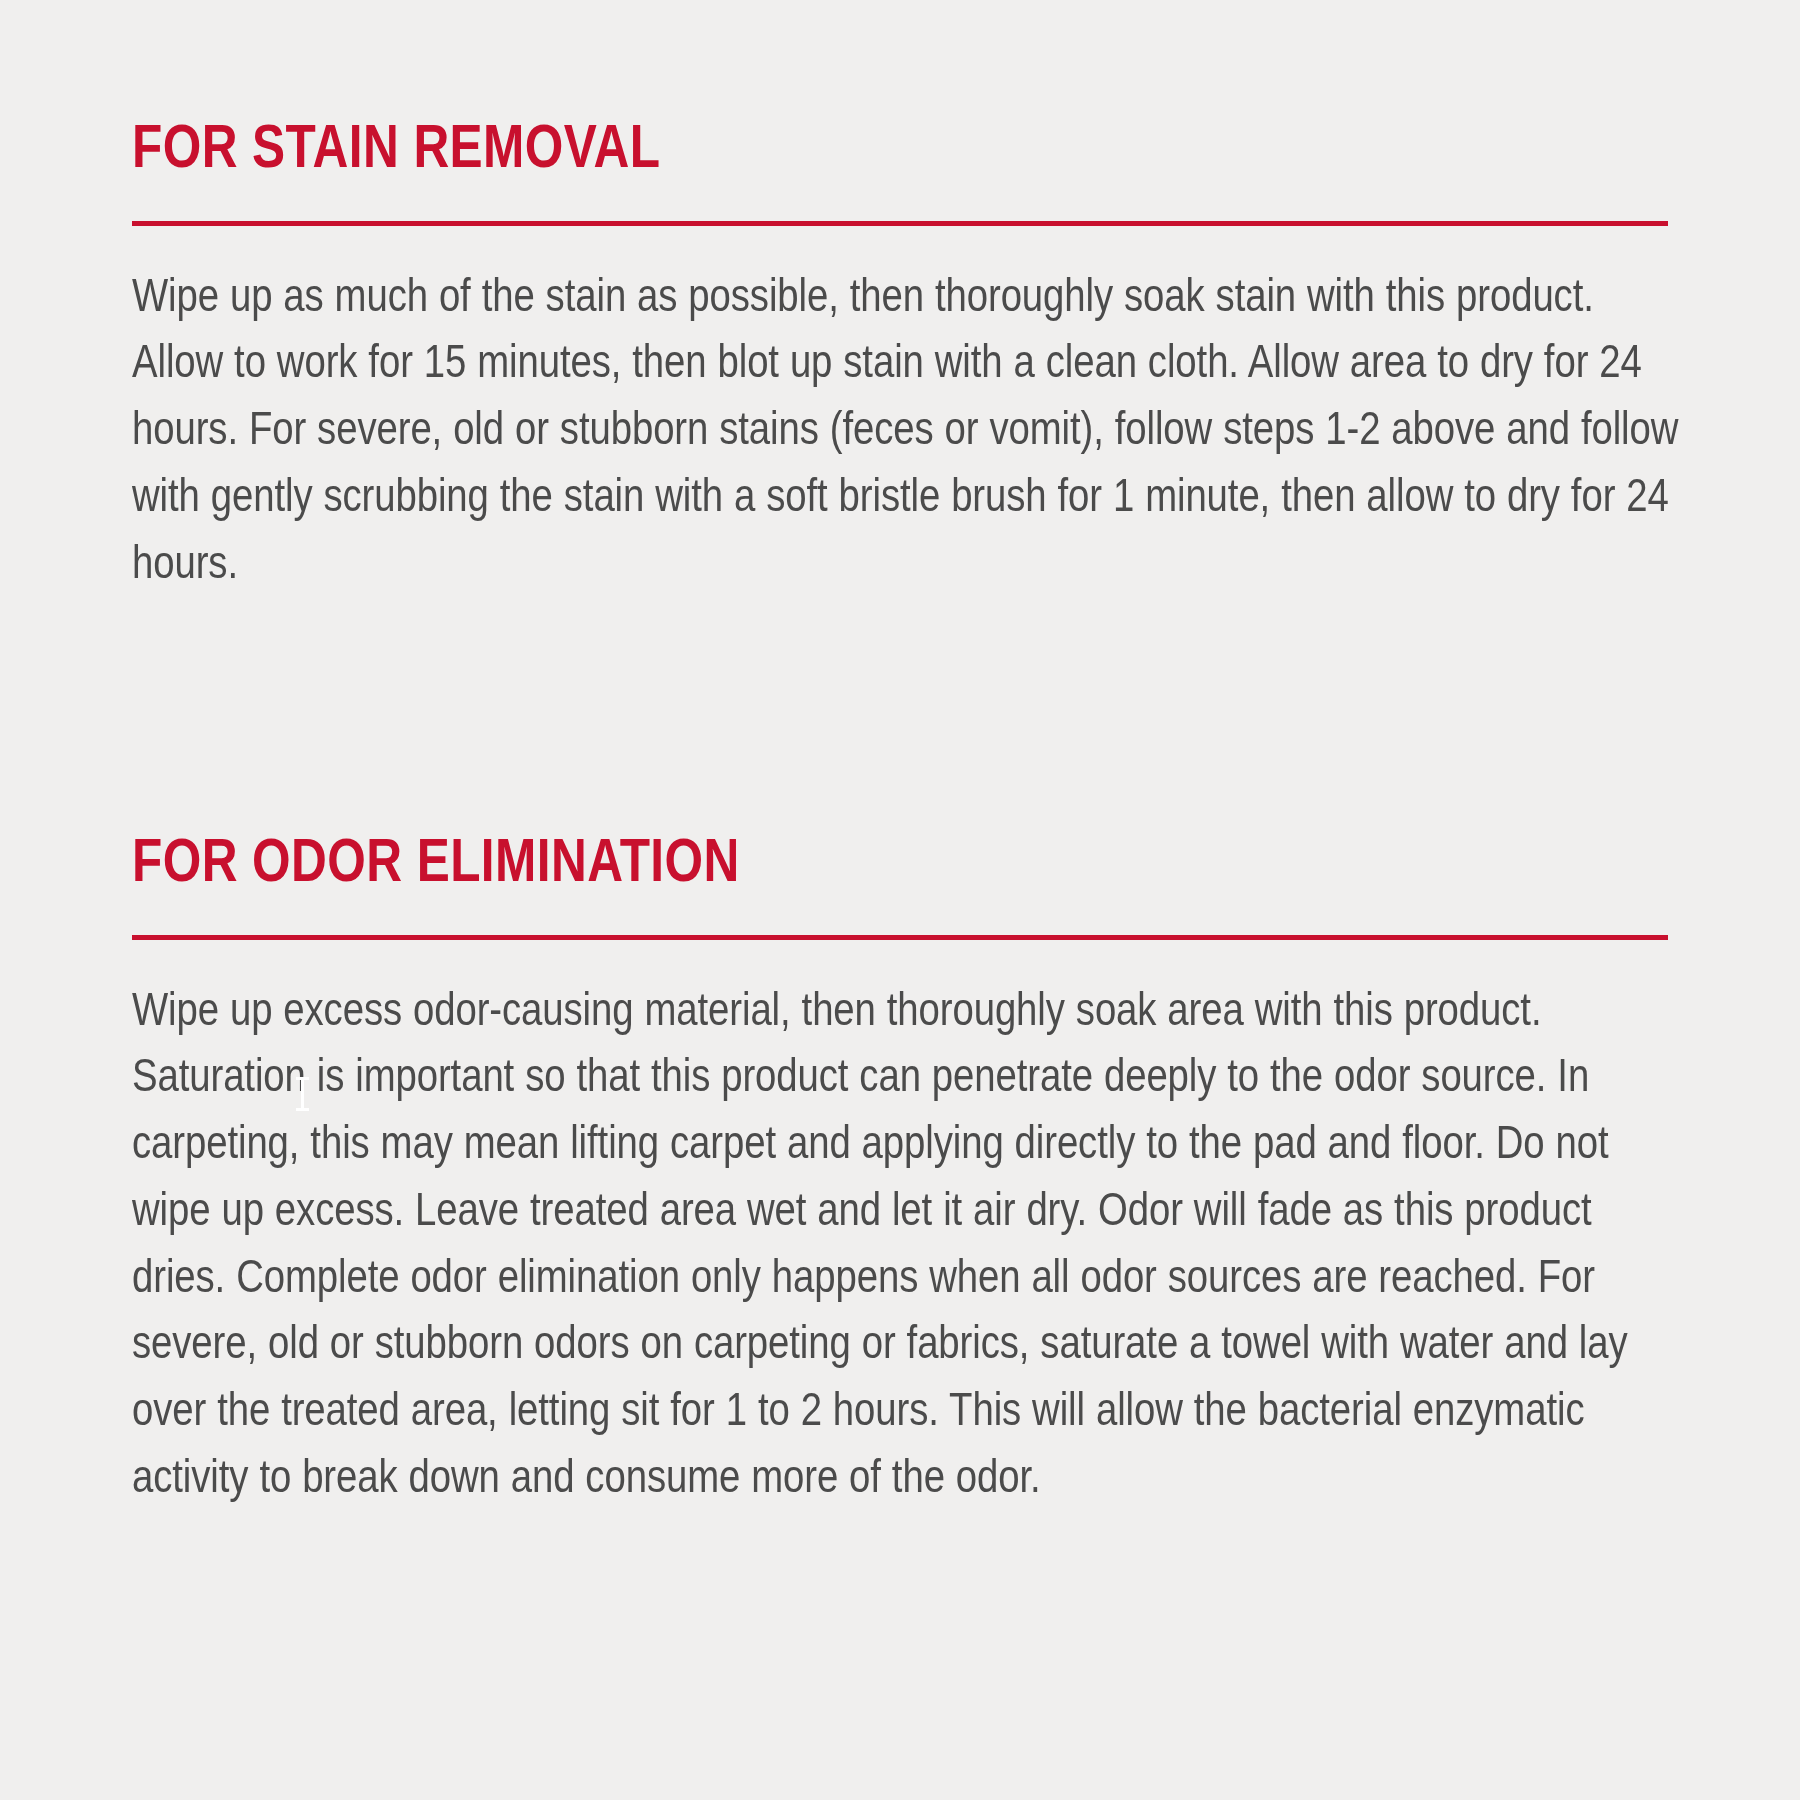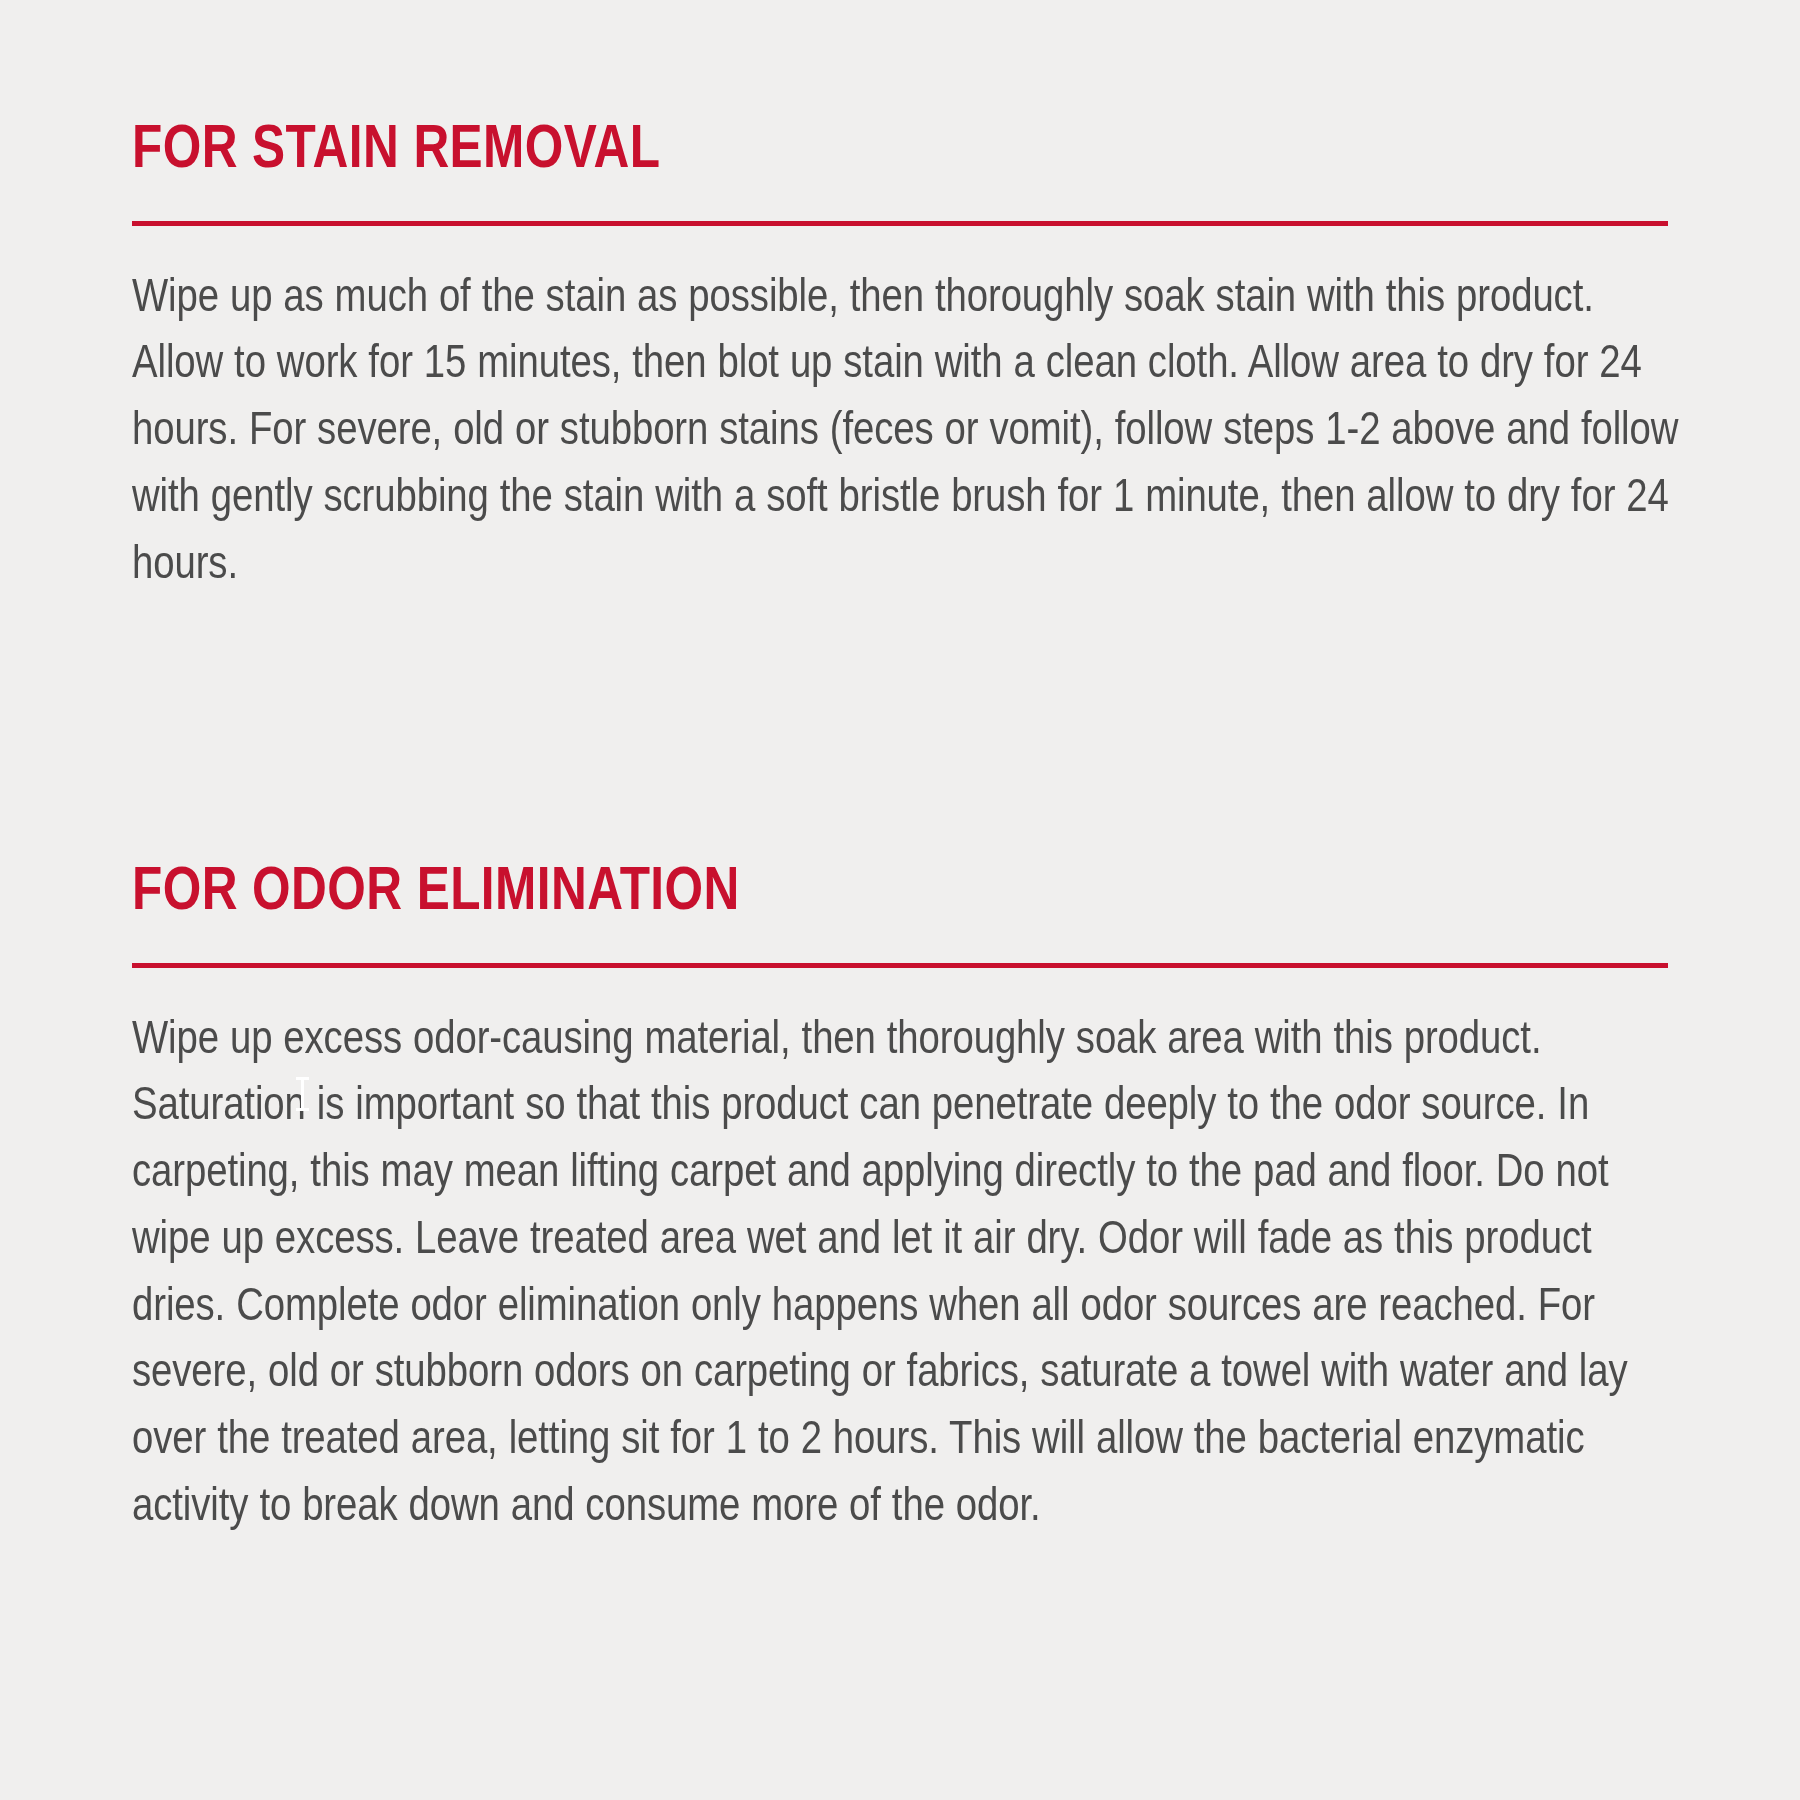--- a/index.html
+++ b/index.html
@@ -25,21 +25,21 @@
     text-decoration: underline;
   }
 
   
   .section {
     position: absolute;
     left: 132px;
     width: 1536px;
   }
   #section-stain { top: 116px; }
-  #section-odor  { top: 830px; margin-top: 28px; }
+  #section-odor  { top: 830px; }
 
   
   .section-heading {
     color: #c8102e;
     font-family: "Liberation Sans", "DejaVu Sans", sans-serif;
     font-weight: 700;
     font-size: 62px;
     line-height: 0.98;
     letter-spacing: 0.5px;
     text-transform: uppercase;

